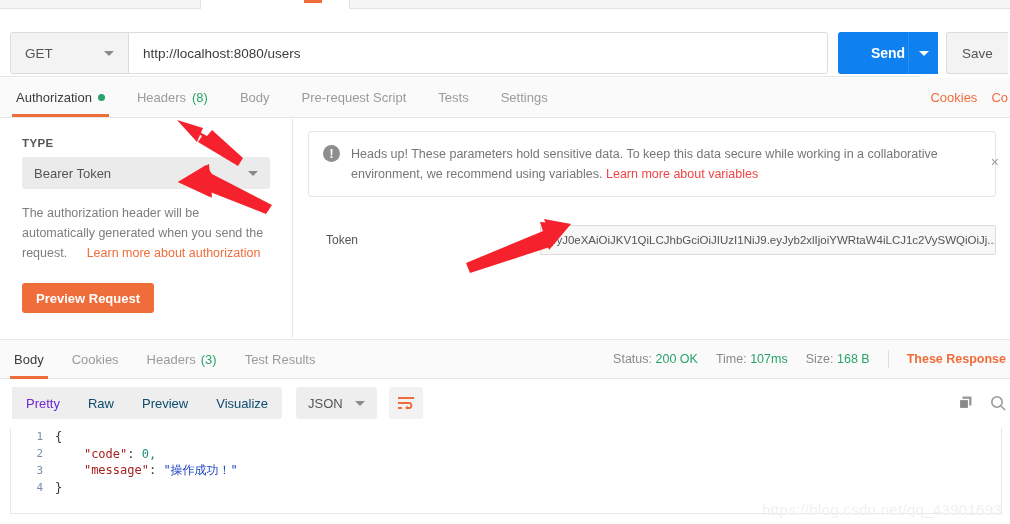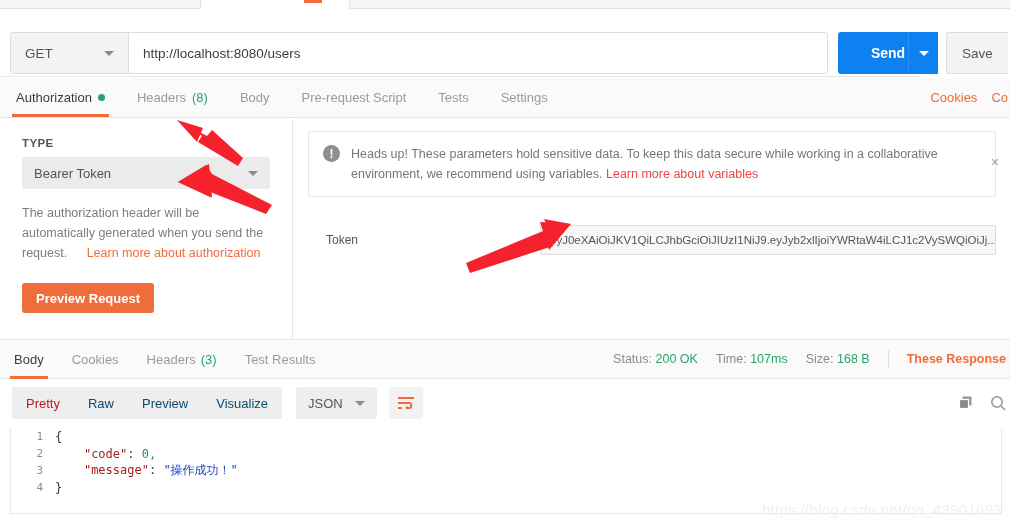--- a/index.html
+++ b/index.html
@@ -103,21 +103,21 @@
                color:#8a8a8a; padding-right:4px;}
   .resp-meta b { font-weight:normal; color:#2aa36a; }
   .meta-sep { width:1px; height:18px; background:#e0e0e0; }
   .save-resp { color:#ef6c3b; font-weight:bold; cursor:pointer; white-space:nowrap;}
 
   .viewbar { position:absolute; left:0; top:380px; width:1010px; height:46px; background:#fff;
              display:flex; align-items:center; padding:0 12px; }
   .seg { display:flex; background:#eeeeee; border-radius:3px; height:32px; align-items:center; }
   .seg div { padding:0 14px; font-size:13px; color:#0c4a6e; height:32px; display:flex;
              align-items:center; cursor:pointer; }
-  .seg div.on { background:#eeeeee; color:#b91c1c; }
+  .seg div.on { background:#eeeeee; color:#6d28d9; }
   .json-sel { margin-left:14px; height:32px; background:#eeeeee; border-radius:3px;
               display:flex; align-items:center; gap:12px; padding:0 12px; font-size:13px;
               color:#555; cursor:pointer; }
   .wrap-btn { margin-left:12px; width:34px; height:32px; background:#f2f2f2; border-radius:3px;
               display:flex; align-items:center; justify-content:center; cursor:pointer; }
   .view-right { margin-left:auto; display:flex; align-items:center; gap:16px; padding-right:2px; }
 
   .code { position:absolute; left:10px; top:428px; width:992px; height:86px;
           border:1px solid #e8e8e8; border-top:none; background:#fff;
           font-family:"DejaVu Sans Mono", monospace; font-size:12px; }

